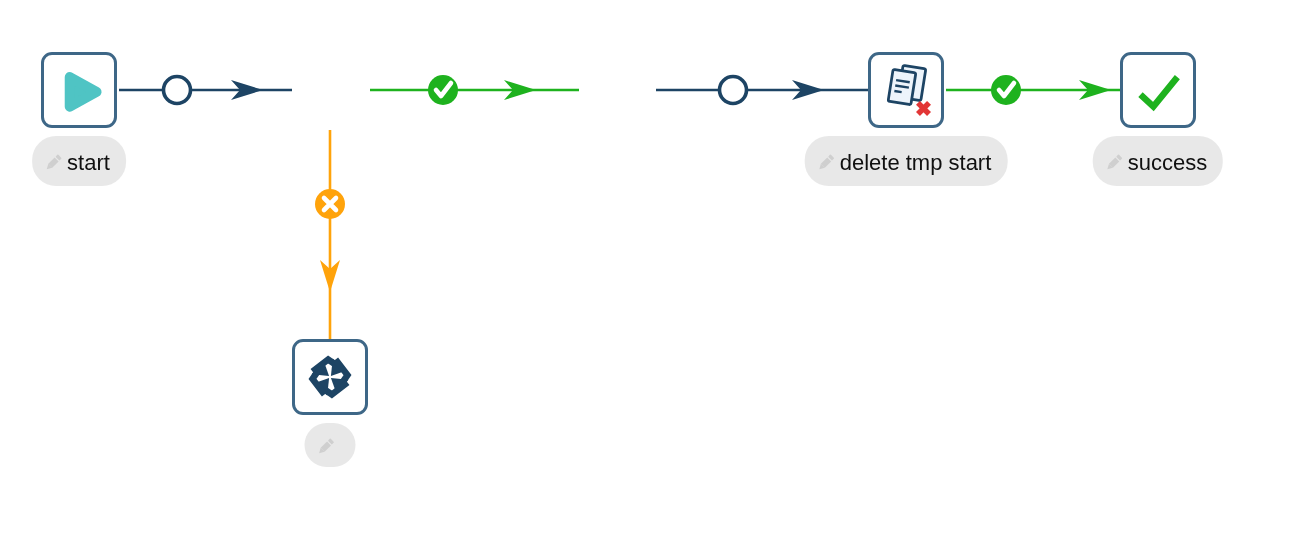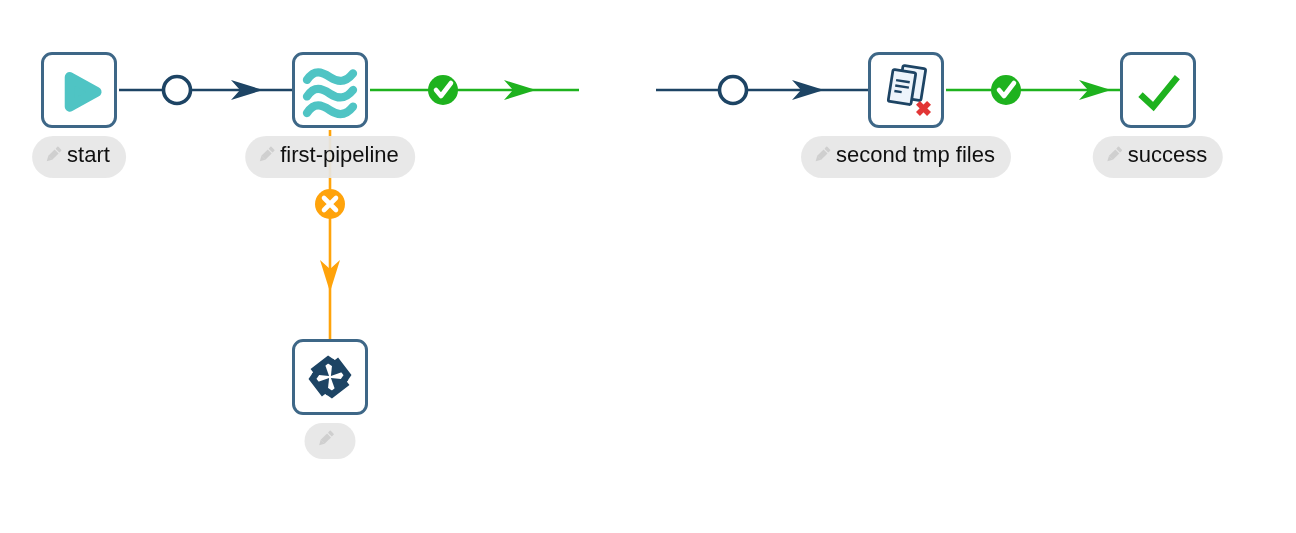--- a/index.html
+++ b/index.html
@@ -20,21 +20,21 @@
   .hop-orange .dart{fill:var(--orange)}
   .open-circle{fill:#fff;stroke:var(--navy);stroke-width:3.6}
   .status-green{fill:var(--green)}
   .status-orange{fill:var(--orange)}
   .status-glyph{fill:none;stroke:#fff;stroke-width:4.6;stroke-linecap:round;stroke-linejoin:round}
   .node{position:absolute;width:76px}
   .node-box{width:76px;height:76px;border:3px solid var(--border);border-radius:11px;
     background:#fff;display:flex;align-items:center;justify-content:center;cursor:pointer}
   .node-label{position:absolute;top:84px;left:50%;transform:translateX(-50%);
     display:inline-flex;align-items:center;background:rgba(230,230,230,0.93);
-    border-radius:24px;padding:4px 16px 8px 9px;white-space:nowrap;cursor:pointer}
+    border-radius:24px;padding:12px 16px 8px 9px;white-space:nowrap;cursor:pointer}
   .label-text{font-size:22px;line-height:30px;color:var(--text)}
   .pencil{width:24px;height:24px;margin-right:2px;flex:none}
   .wave{fill:none;stroke:var(--teal);stroke-width:9;stroke-linecap:round}
   .cyc-stroke{fill:none;stroke:var(--navy);stroke-width:7}
   .cyc-head{fill:var(--navy)}
   .page{fill:var(--pagefill);stroke:var(--navy);stroke-width:3;stroke-linejoin:round}
   .page-line{stroke:var(--navy);stroke-width:2.6}
   .red-x{stroke:var(--red);stroke-width:6;stroke-linecap:butt}
 </style>
 </head>
@@ -102,39 +102,20 @@
         <g transform="rotate(45 12 12)" fill="var(--pencil)">
           <rect x="9.2" y="2.5" width="5.6" height="3.4" rx="0.8"></rect>
           <rect x="9.2" y="7" width="5.6" height="9"></rect>
           <polygon points="9.2,16 14.8,16 12,21"></polygon>
         </g>
       </svg>
       <span class="label-text">start</span>
     </div>
   </div>
 
-  <div class="node" style="left:292px;top:52px">
-    <div class="node-box">
-      <svg width="72" height="72" viewBox="0 0 76 76">
-        <path class="wave" d="M13 27 C21 15 29 18 38 24 C47 30 55 30 63 20"></path>
-        <path class="wave" d="M13 45 C21 33 29 36 38 42 C47 48 55 48 63 38"></path>
-        <path class="wave" d="M13 63 C21 51 29 54 38 60 C47 66 55 66 63 56"></path>
-      </svg>
-    </div>
-    <div class="node-label">
-      <svg class="pencil" viewBox="0 0 24 24">
-        <g transform="rotate(45 12 12)" fill="var(--pencil)">
-          <rect x="9.2" y="2.5" width="5.6" height="3.4" rx="0.8"></rect>
-          <rect x="9.2" y="7" width="5.6" height="9"></rect>
-          <polygon points="9.2,16 14.8,16 12,21"></polygon>
-        </g>
-      </svg>
-      <span class="label-text">first-pipeline</span>
-    </div>
-  </div>
 
 
   <div class="node" style="left:868px;top:52px">
     <div class="node-box">
       <svg width="72" height="72" viewBox="0 0 76 76">
         <g transform="rotate(9 38 36)">
           <rect class="page" x="31" y="12" width="25" height="35" rx="2"></rect>
           <rect class="page" x="21" y="18" width="25" height="35" rx="2"></rect>
           <line class="page-line" x1="26" y1="29" x2="41" y2="29"></line>
           <line class="page-line" x1="26" y1="35" x2="41" y2="35"></line>
@@ -147,21 +128,21 @@
       </svg>
     </div>
     <div class="node-label">
       <svg class="pencil" viewBox="0 0 24 24">
         <g transform="rotate(45 12 12)" fill="var(--pencil)">
           <rect x="9.2" y="2.5" width="5.6" height="3.4" rx="0.8"></rect>
           <rect x="9.2" y="7" width="5.6" height="9"></rect>
           <polygon points="9.2,16 14.8,16 12,21"></polygon>
         </g>
       </svg>
-      <span class="label-text">second tmp files</span>
+      <span class="label-text">delete tmp start</span>
     </div>
   </div>
 
   <div class="node" style="left:1120px;top:52px">
     <div class="node-box">
       <svg width="72" height="72" viewBox="0 0 76 76">
         <path d="M19 43 L33 56 L59 24" fill="none" stroke="var(--green)" stroke-width="7"></path>
       </svg>
     </div>
     <div class="node-label">

